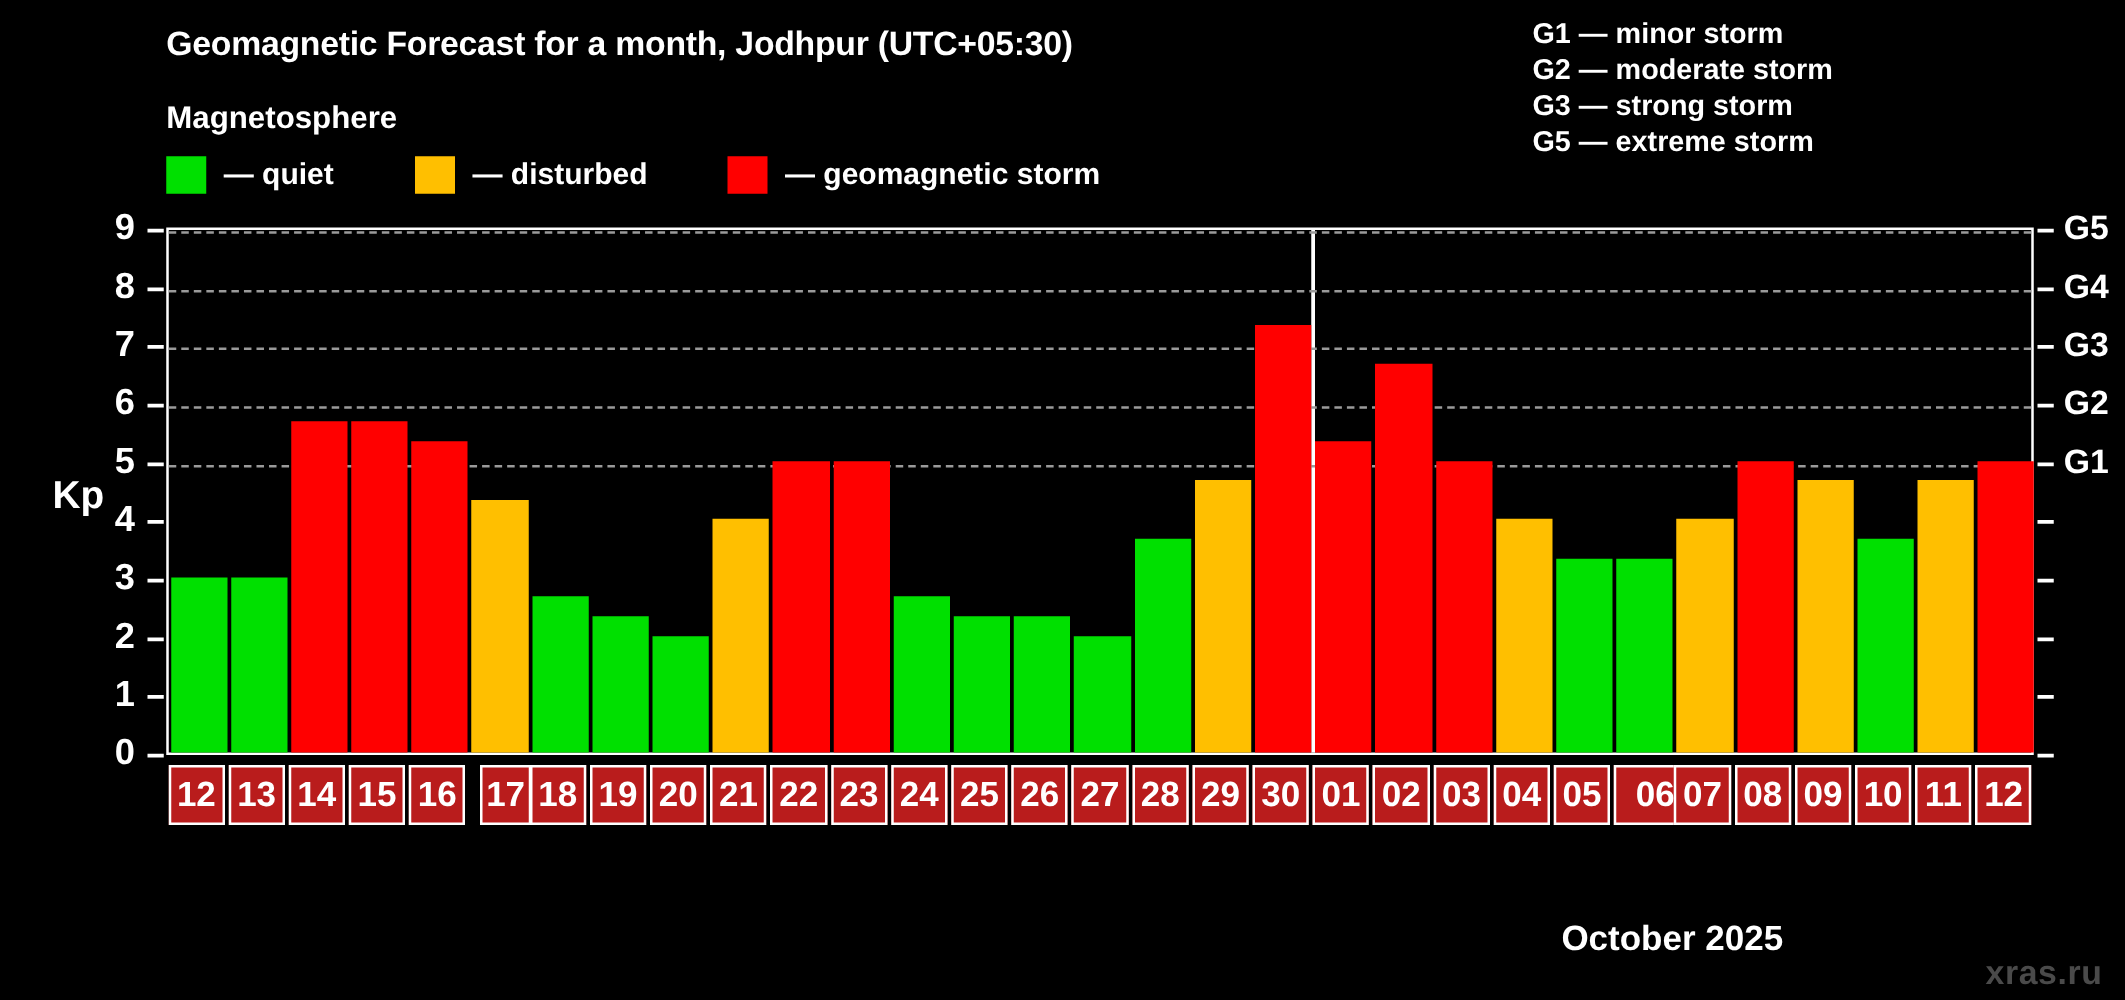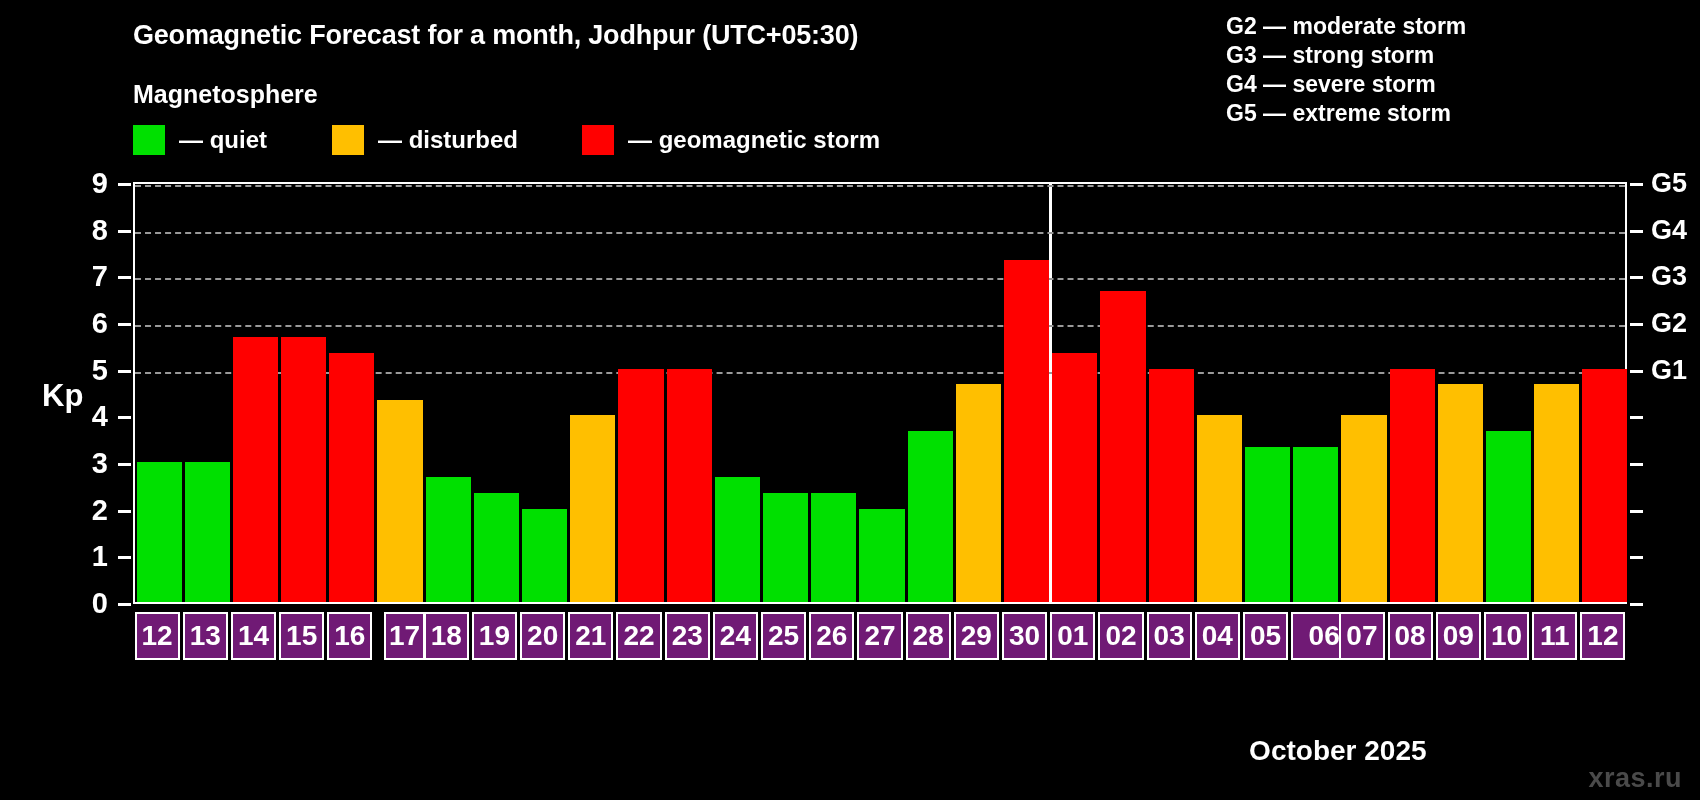--- a/index.html
+++ b/index.html
@@ -161,21 +161,21 @@
     left: 133px;
     top: 612px;
     height: 48px;
   }
   .date-box {
     position: absolute;
     top: 0;
     height: 48px;
     border: 2px solid #ffffff;
     box-sizing: border-box;
-    background: #701a75;
+    background: #b91c1c;
     color: #ffffff;
     font-size: 28px;
     font-weight: bold;
     display: flex;
     align-items: center;
     justify-content: center;
   }
 
   
   .month-caption {
@@ -215,23 +215,23 @@
       <div class="legend-entry" style="left: 199px;">
         <span class="legend-swatch" style="background: rgb(255, 191, 0);"></span>
         <span class="legend-text">— disturbed</span>
       </div>
       <div class="legend-entry" style="left: 449px;">
         <span class="legend-swatch" style="background: rgb(255, 0, 0);"></span>
         <span class="legend-text">— geomagnetic storm</span>
       </div>
     </div>
   <div id="g-legend">
+      <div class="g-legend-row">G1 — minor storm</div>
       <div class="g-legend-row">G2 — moderate storm</div>
       <div class="g-legend-row">G3 — strong storm</div>
-      <div class="g-legend-row">G4 — severe storm</div>
       <div class="g-legend-row">G5 — extreme storm</div>
     </div>
 
   <div id="kp-axis-label">Kp</div>
 
   <div id="plot-frame">
     <div id="month-divider" style="left: 914.177px;"></div>
   <div class="gridline" style="top: 187.667px;"></div>
       <div class="gridline" style="top: 141px;"></div>
       <div class="gridline" style="top: 94.3333px;"></div>

